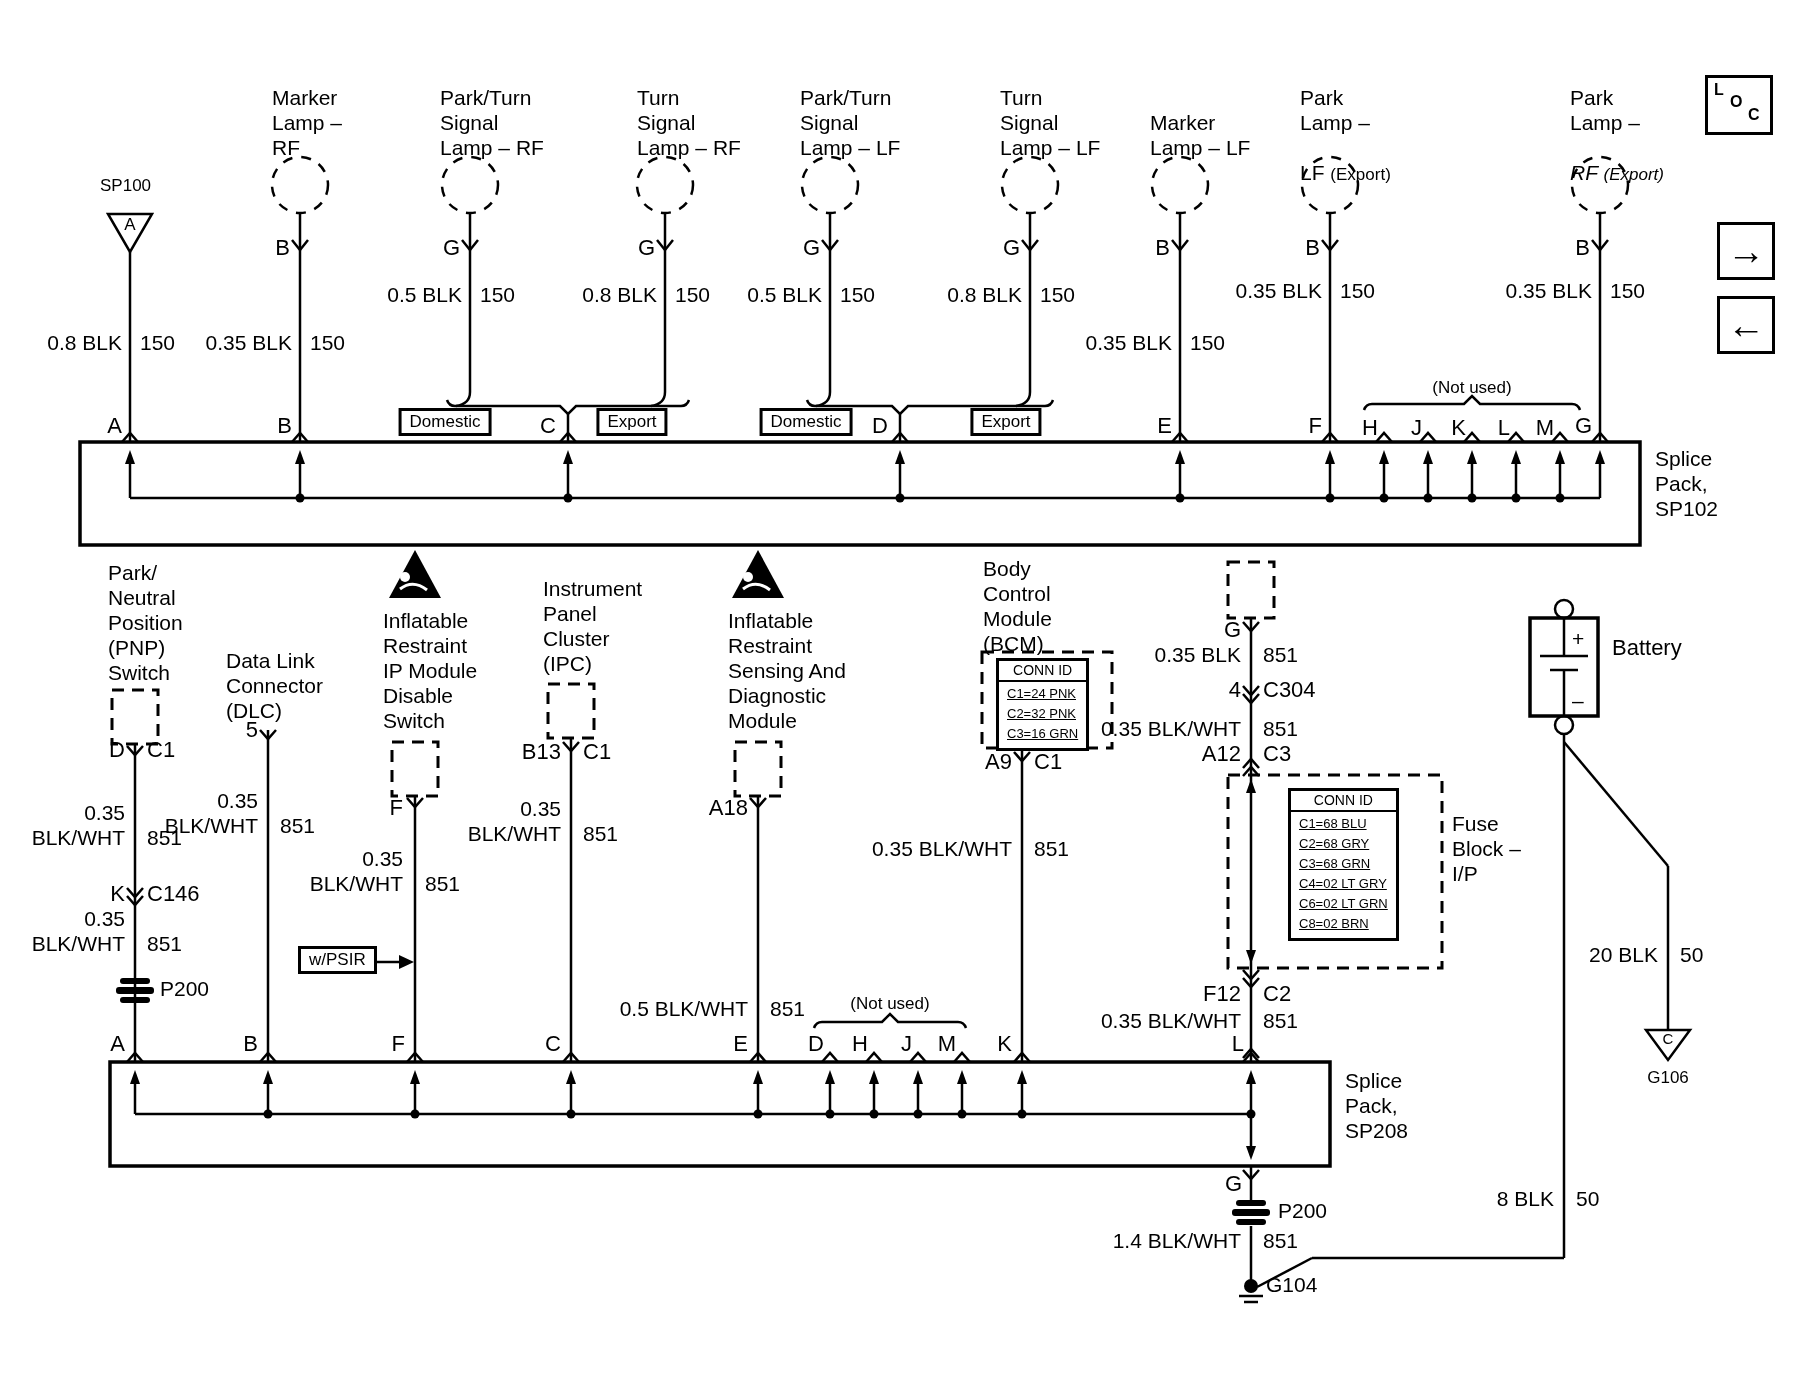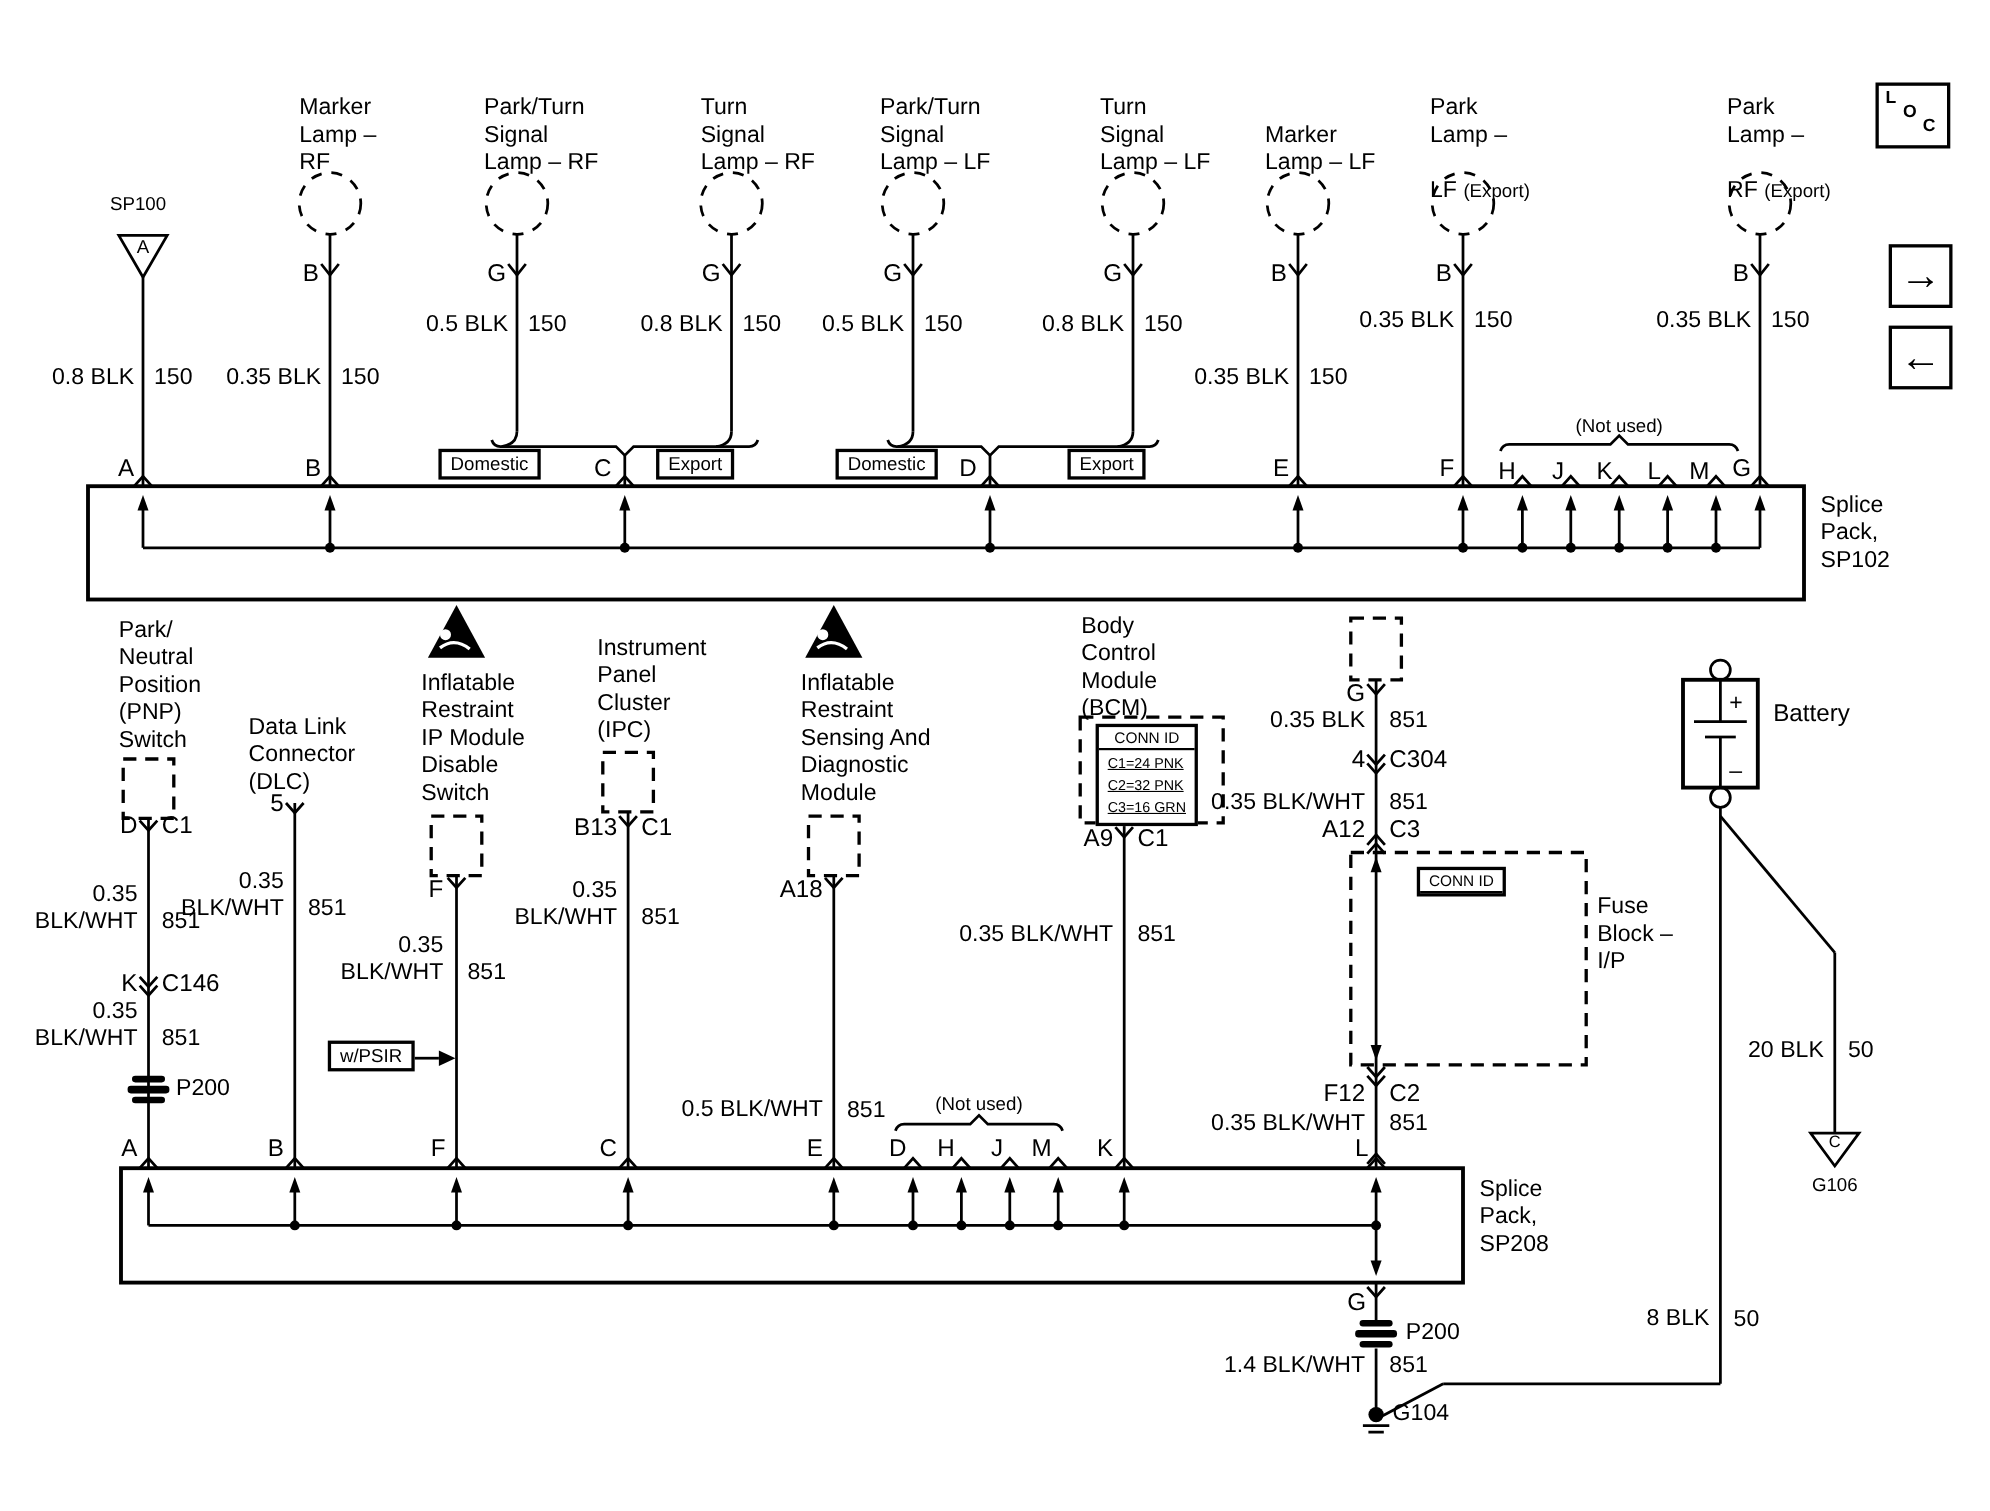--- a/index.html
+++ b/index.html
@@ -315,21 +315,21 @@
 Lamp – LF</div>
 <div class="t" style="left:1150px;top:110px;">Marker
 Lamp – LF</div>
 <div class="t" style="left:1300px;top:85px;">Park
 Lamp –</div>
 <div class="t" style="left:1300px;top:135px;">
   <span>LF</span> <span class="sm">(Export)</span>
 </div>
 <div class="t" style="left:1570px;top:85px;">Park
 Lamp –</div>
-<div class="t" style="left:1570px;top:135px;">
+<div class="t" style="left:1570px;top:135px;font-style:italic;">
   <span>RF</span> <span class="sm">(Export)</span>
 </div>
 
 <div class="t pin ra" style="left:290px;top:236px;">B</div>
 <div class="t pin ra" style="left:460px;top:236px;">G</div>
 <div class="t pin ra" style="left:655px;top:236px;">G</div>
 <div class="t pin ra" style="left:820px;top:236px;">G</div>
 <div class="t pin ra" style="left:1020px;top:236px;">G</div>
 <div class="t pin ra" style="left:1170px;top:236px;">B</div>
 <div class="t pin ra" style="left:1320px;top:236px;">B</div>
@@ -463,20 +463,28 @@
 <div class="t" style="left:1263px;top:642px;">851</div>
 <div class="t pin ra" style="left:1241px;top:678px;">4</div>
 <div class="t pin" style="left:1263px;top:678px;">C304</div>
 <div class="t ra" style="left:1241px;top:716px;">0.35 BLK/WHT</div>
 <div class="t" style="left:1263px;top:716px;">851</div>
 <div class="t pin ra" style="left:1241px;top:742px;">A12</div>
 <div class="t pin" style="left:1263px;top:742px;">C3</div>
 
 <div class="conn" style="left:1288px;top:788px;">
   <div class="hd">CONN ID</div>
+  <div class="rws">
+    <div class="rw">C1=68 BLU</div>
+    <div class="rw">C2=68 GRY</div>
+    <div class="rw">C3=68 GRN</div>
+    <div class="rw">C4=02 LT GRY</div>
+    <div class="rw">C6=02 LT GRN</div>
+    <div class="rw">C8=02 BRN</div>
+  </div>
 </div>
 <div class="t" style="left:1452px;top:786px;margin-top:25px;">Fuse
 Block –
 I/P</div>
 <div class="t pin ra" style="left:1241px;top:982px;">F12</div>
 <div class="t pin" style="left:1263px;top:982px;">C2</div>
 <div class="t ra" style="left:1241px;top:1008px;">0.35 BLK/WHT</div>
 <div class="t" style="left:1263px;top:1008px;">851</div>
 <div class="t pin ra" style="left:1244px;top:1032px;">L</div>
 

